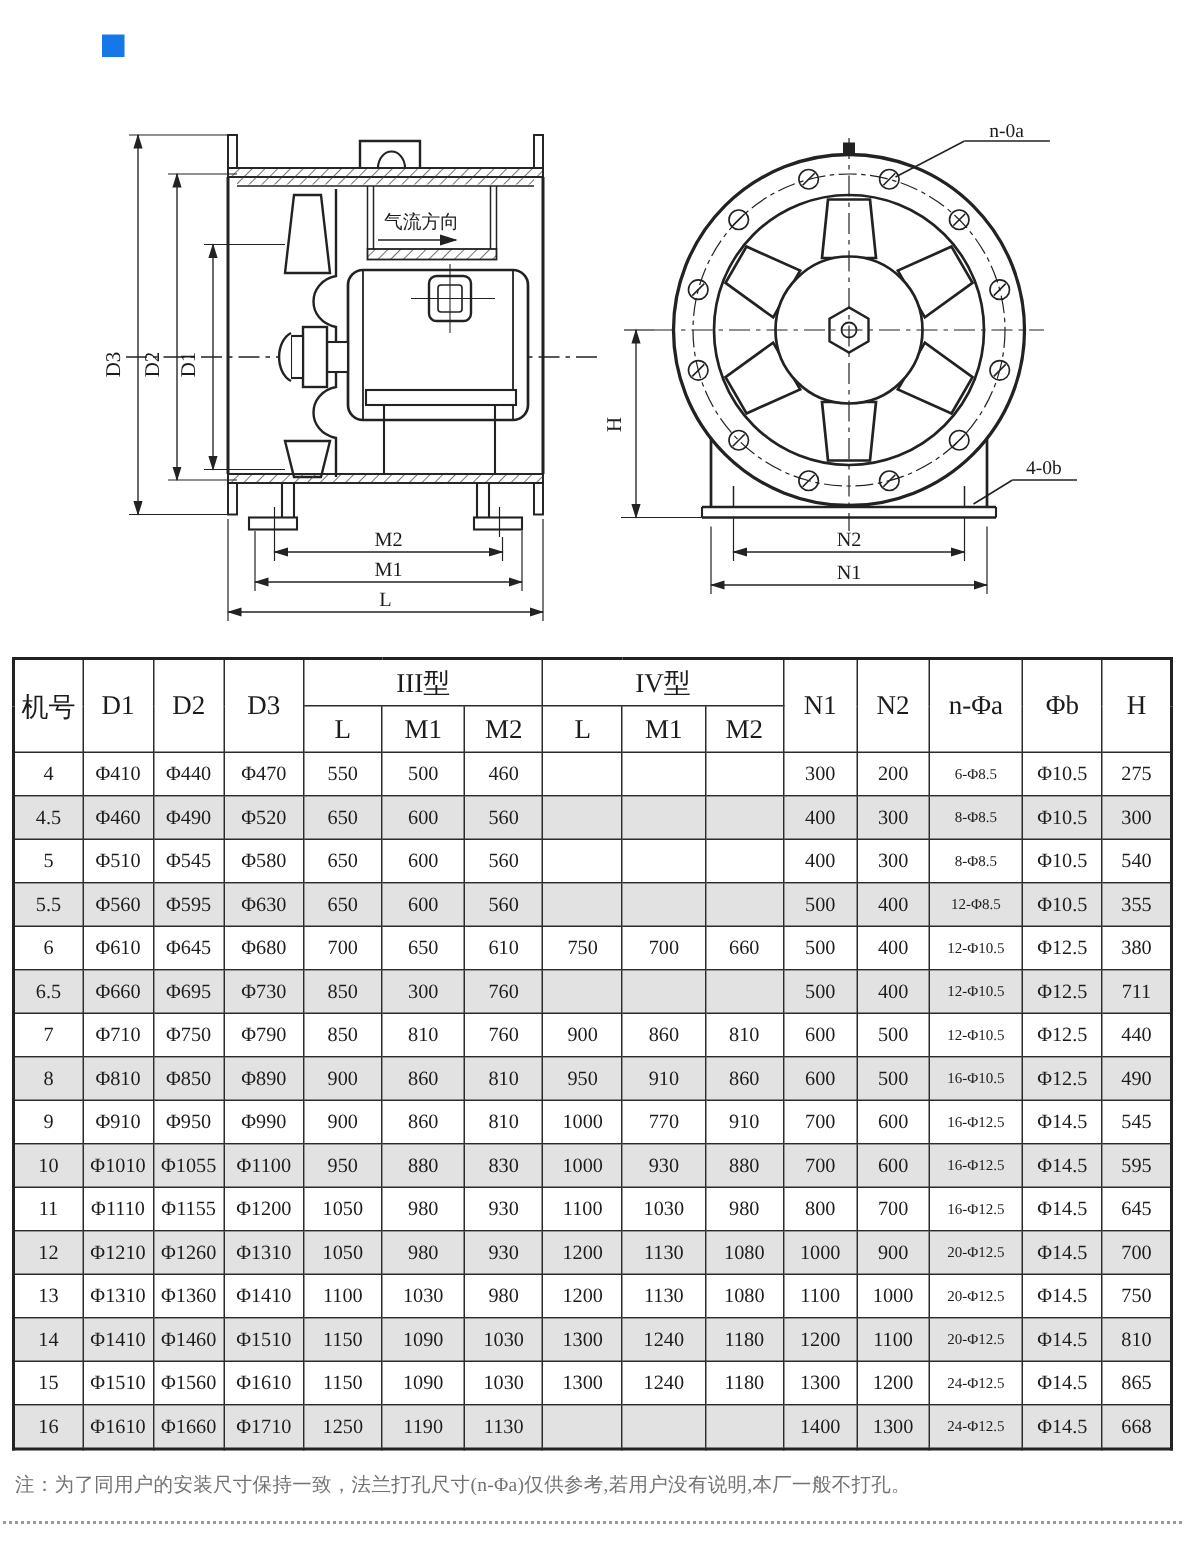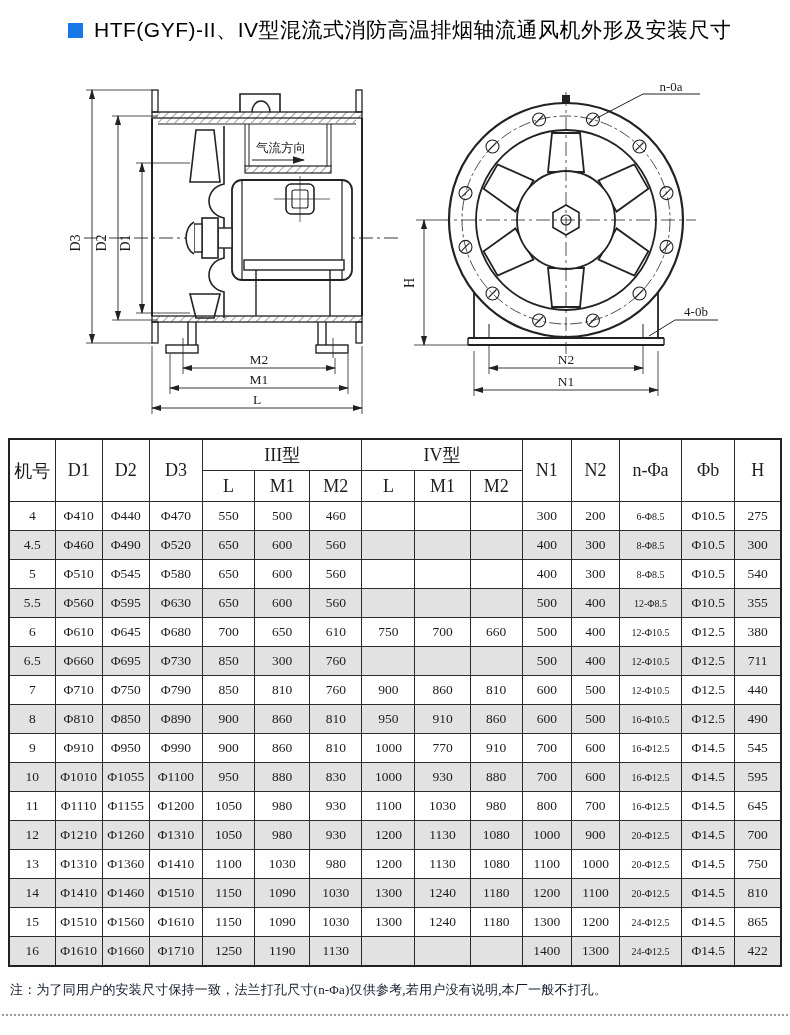--- a/index.html
+++ b/index.html
@@ -13,32 +13,31 @@
   svg.drawings text{font-family:"Liberation Serif", serif;fill:#1c1c1c;}
   table.dim{border-collapse:collapse;table-layout:fixed;width:774px;margin:8px 0 0 8px;
             font-size:13.5px;text-align:center;}
   table.dim th, table.dim td{border:1px solid #2b2b2b;padding:0 1px;overflow:hidden;
             white-space:nowrap;font-weight:normal;}
   table.dim thead th{height:30px;font-size:18px;}
   table.dim tbody td{height:28px;}
   table.dim{border:2px solid #222;}
   tbody tr:nth-child(even){background:var(--shade,#e2e2e2);}
   td.small, th.small{font-size:10px;}
-  .note{margin:14px 0 0 10px;font-size:13px;color:#0f172a;letter-spacing:0.2px;}
+  .note{margin:14px 0 0 10px;font-size:13px;color:#737373;letter-spacing:0.2px;}
   .dotted-line{position:absolute;top:1014px;left:2px;right:2px;
                border-top:2px dotted #9a9a9a;height:0;}
 </style>
 </head>
 <body>
 
 <div class="page">
 
   <div class="title-row">
     <span class="bullet"></span>
-    <h1 class="title">HTF(GYF)-II、IV型混流式消防高温排烟轴流通风机外形及安装尺寸</h1>
   </div>
 
   <svg class="drawings" width="790" height="362" viewBox="0 0 790 362">
     <defs>
       <pattern id="hatch" patternUnits="userSpaceOnUse" width="6" height="6" patternTransform="rotate(45)">
         <line x1="0" y1="0" x2="0" y2="6" stroke="#444" stroke-width="1"></line>
       </pattern>
       <marker id="ae" markerWidth="11" markerHeight="8" refX="10" refY="4" orient="auto">
         <path d="M0,0.6 L11,4 L0,7.4 z" fill="#222"></path>
       </marker>
@@ -519,20 +518,20 @@
           <td>1250</td>
           <td>1190</td>
           <td>1130</td>
           <td></td>
           <td></td>
           <td></td>
           <td>1400</td>
           <td>1300</td>
           <td class="small">24-Φ12.5</td>
           <td>Φ14.5</td>
-          <td>422</td>
+          <td>668</td>
         </tr>
       </tbody>
   </table>
 
   <div class="note">注：为了同用户的安装尺寸保持一致，法兰打孔尺寸(n-Φa)仅供参考,若用户没有说明,本厂一般不打孔。</div>
   <div class="dotted-line"></div>
 </div>
 
 </body></html>

